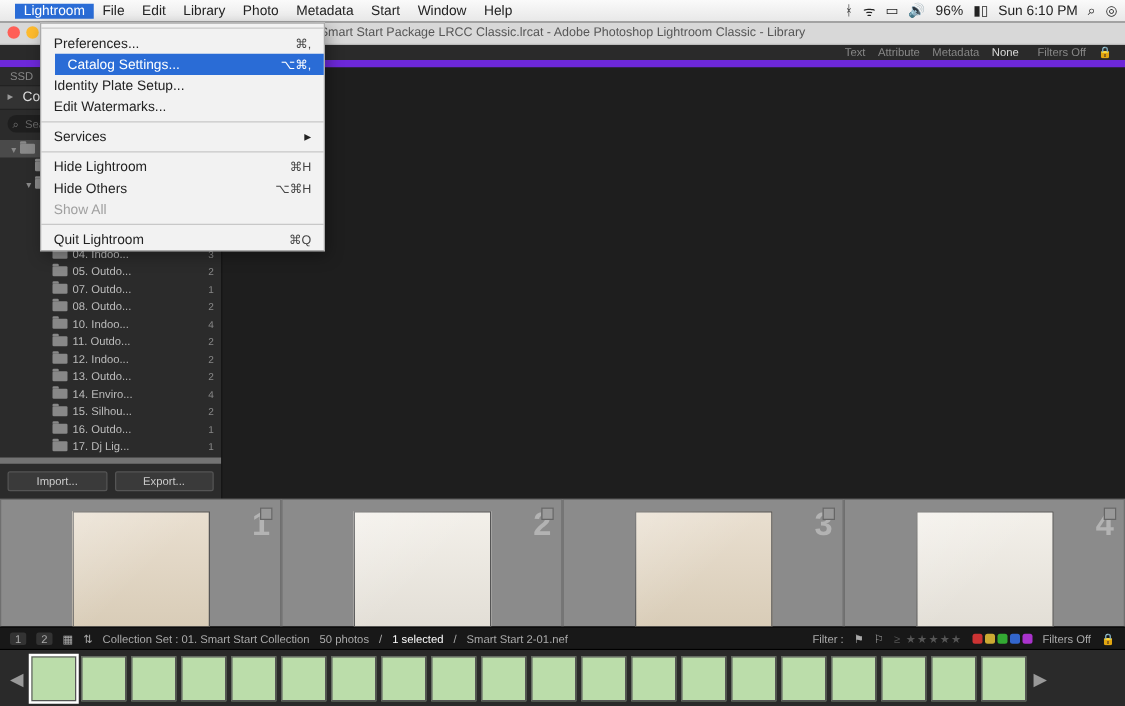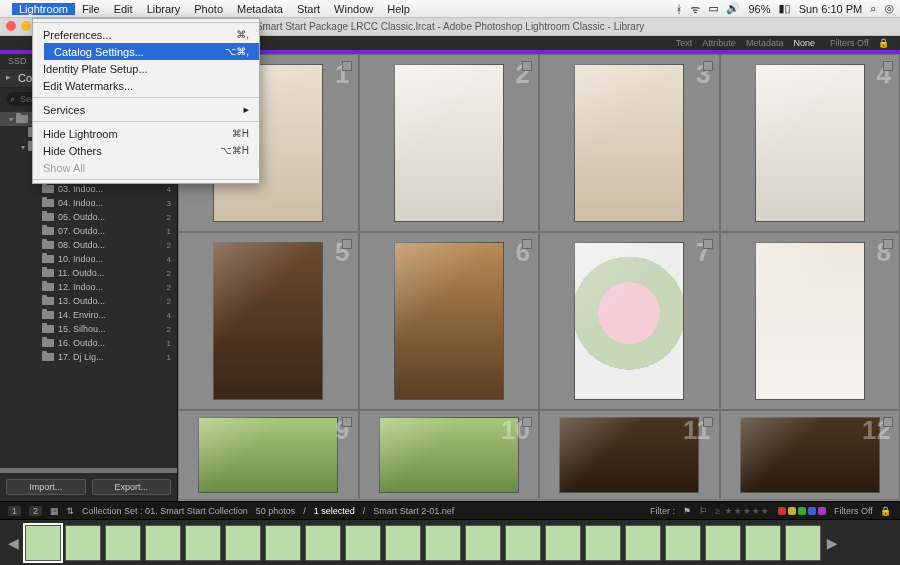--- a/index.html
+++ b/index.html
@@ -21,24 +21,24 @@
   .dropdown .sc { margin-left:auto; font-size:10px; color:#444; }
   .dropdown .row.hi .sc { color:#fff; }
   .dropdown .arrow { margin-left:auto; }
   
   .titlebar { height:18px; background:#d8d8d8; display:flex; align-items:center; justify-content:center; font-size:10px; color:#555; position:relative; border-bottom:1px solid #bbb; }
   .titlebar .dots { position:absolute; left:6px; top:3px; display:flex; gap:5px; }
   .titlebar .dot { width:10px; height:10px; border-radius:50%; }
   .titlebar .r { background:#ff5f57; } .titlebar .y { background:#febb2e; } .titlebar .g { background:#28c840; }
   .titlebar .tabs { position:absolute; left:60px; top:2px; font-size:9px; color:#666; background:#eaeaea; border:1px solid #bbb; padding:1px 6px; border-radius:2px; }
   
-  .filterbar { height:18px; background:#2a2a2a; display:flex; align-items:center; justify-content:flex-end; font-size:9px; color:#888; padding:0 10px; gap:10px; border-bottom:4px solid #6d28d9; }
+  .filterbar { height:18px; background:#2a2a2a; display:flex; align-items:center; justify-content:flex-end; font-size:9px; color:#888; padding:0 10px; gap:10px; border-bottom:6px solid #6d28d9; }
   .filterbar .fitem { padding:0 5px; }
   
-  .main { display:flex; height: calc(565px - 18px - 18px - 18px - 18px - 46px); background:#1e1e1e; }
+  .main { display:flex; height: calc(565px - 18px - 18px - 18px - 18px - 46px); background:#1e1e1e;flex-direction:column; }
   .leftpanel { width:178px; background:#2b2b2b; color:#ccc; font-size:10px; overflow:hidden; display:flex; flex-direction:column; border-right:1px solid #111; }
   .leftpanel .ssd { display:flex; justify-content:space-between; padding:2px 8px; color:#888; font-size:9px; }
   .leftpanel .panelhead { background:#333; padding:3px 8px 3px 18px; font-size:11px; color:#ddd; position:relative; border-top:1px solid #222; border-bottom:1px solid #222;}
   .leftpanel .panelhead::before { content:"▸"; position:absolute; left:6px; font-size:9px; color:#999;}
   .leftpanel .search { background:#1e1e1e; margin:4px 6px; padding:2px 14px; border-radius:8px; font-size:9px; color:#666; position:relative; }
   .leftpanel .search::before { content:"⌕"; position:absolute; left:4px; color:#777; }
   .tree { flex:1; overflow:hidden; padding:2px 0; }
   .tree .trow { display:flex; align-items:center; padding:0 6px 0 0; height:14px; font-size:9px; color:#bbb; }
   .tree .trow.sel { background:#4a4a4a; }
   .tree .tw { display:inline-block; width:10px; text-align:center; color:#888; font-size:8px;}
@@ -126,20 +126,24 @@
       <span class="sc">⌘H</span>
     </div>
     <div class="row">
       <span>Hide Others</span>
       <span class="sc">⌥⌘H</span>
     </div>
     <div class="row dis">
       <span>Show All</span>
     </div>
     <div class="sep"></div>
+    <div class="row">
+      <span>Quit Lightroom</span>
+      <span class="sc">⌘Q</span>
+    </div>
   </div>
 
 <div class="titlebar">
   <div class="dots">
     <div class="dot r"></div>
     <div class="dot y"></div>
     <div class="dot g"></div>
   </div>
   <div class="tabs">Smart Start Package LRCC Classic.lrcat</div>
   <span>Smart Start Package LRCC Classic.lrcat - Adobe Photoshop Lightroom Classic - Library</span>

